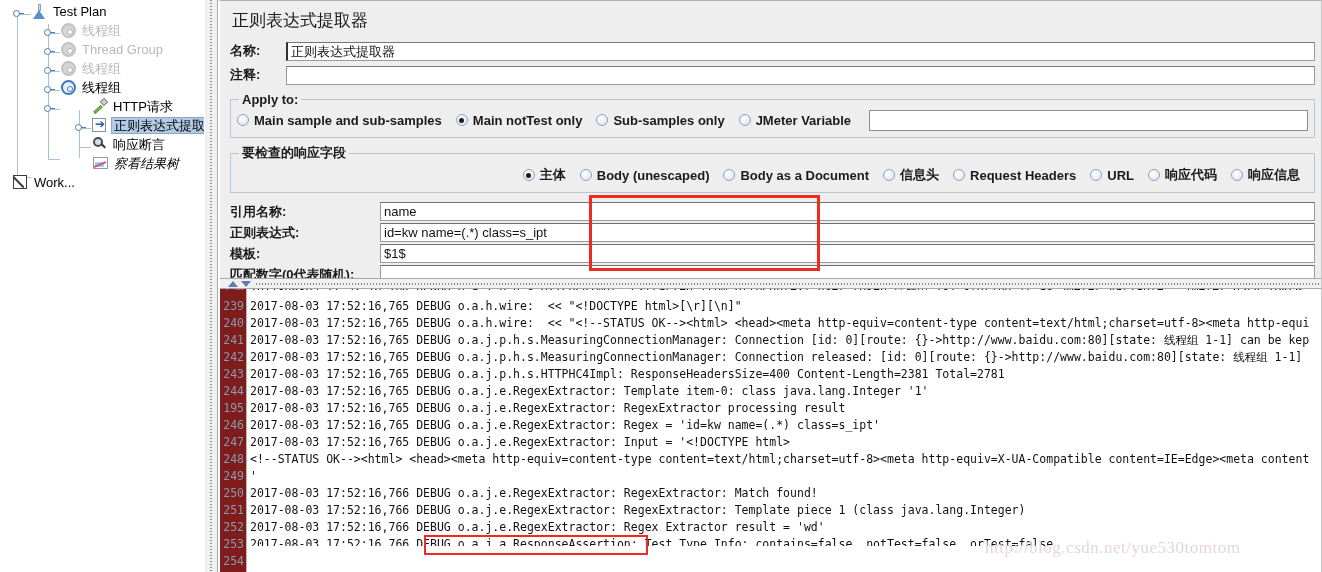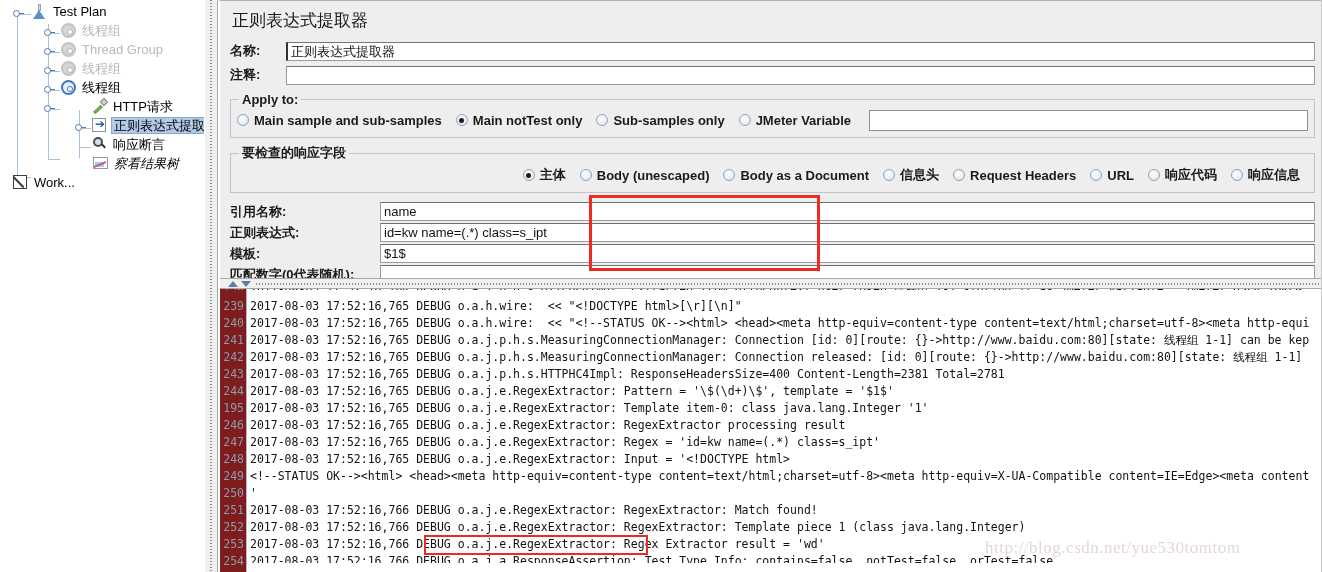--- a/index.html
+++ b/index.html
@@ -607,21 +607,20 @@
         <div class="gl">254</div>
         <div class="gl last-clip">255</div>
       </div>
       <div id="log-lines">
         <div class="ll first-clip">2017-08-03 17:52:16,764 DEBUG o.a.j.p.h.s.HTTPHC4Impl: Extracted from HttpContext user token:线程组 1-1 storing it as JMeter variable:__jmeter.USER_TOKEN__</div>
         <div class="ll">2017-08-03 17:52:16,765 DEBUG o.a.h.wire:  &lt;&lt; "&lt;!DOCTYPE html&gt;[\r][\n]"</div>
         <div class="ll">2017-08-03 17:52:16,765 DEBUG o.a.h.wire:  &lt;&lt; "&lt;!--STATUS OK--&gt;&lt;html&gt; &lt;head&gt;&lt;meta http-equiv=content-type content=text/html;charset=utf-8&gt;&lt;meta http-equi</div>
         <div class="ll">2017-08-03 17:52:16,765 DEBUG o.a.j.p.h.s.MeasuringConnectionManager: Connection [id: 0][route: {}-&gt;http://www.baidu.com:80][state: 线程组 1-1] can be kep</div>
         <div class="ll">2017-08-03 17:52:16,765 DEBUG o.a.j.p.h.s.MeasuringConnectionManager: Connection released: [id: 0][route: {}-&gt;http://www.baidu.com:80][state: 线程组 1-1]</div>
         <div class="ll">2017-08-03 17:52:16,765 DEBUG o.a.j.p.h.s.HTTPHC4Impl: ResponseHeadersSize=400 Content-Length=2381 Total=2781</div>
-        <div class="ll">2017-08-03 17:52:16,765 DEBUG o.a.j.e.RegexExtractor: Pattern = '\$(\d+)\$', template = '$1$'</div>
         <div class="ll">2017-08-03 17:52:16,765 DEBUG o.a.j.e.RegexExtractor: Template item-0: class java.lang.Integer '1'</div>
         <div class="ll">2017-08-03 17:52:16,765 DEBUG o.a.j.e.RegexExtractor: RegexExtractor processing result</div>
         <div class="ll">2017-08-03 17:52:16,765 DEBUG o.a.j.e.RegexExtractor: Regex = 'id=kw name=(.*) class=s_ipt'</div>
         <div class="ll">2017-08-03 17:52:16,765 DEBUG o.a.j.e.RegexExtractor: Input = '&lt;!DOCTYPE html&gt;</div>
         <div class="ll">&lt;!--STATUS OK--&gt;&lt;html&gt; &lt;head&gt;&lt;meta http-equiv=content-type content=text/html;charset=utf-8&gt;&lt;meta http-equiv=X-UA-Compatible content=IE=Edge&gt;&lt;meta content</div>
         <div class="ll">'</div>
         <div class="ll">2017-08-03 17:52:16,766 DEBUG o.a.j.e.RegexExtractor: RegexExtractor: Match found!</div>
         <div class="ll">2017-08-03 17:52:16,766 DEBUG o.a.j.e.RegexExtractor: RegexExtractor: Template piece 1 (class java.lang.Integer)</div>
         <div class="ll">2017-08-03 17:52:16,766 DEBUG o.a.j.e.RegexExtractor: Regex Extractor result = 'wd'</div>
         <div class="ll last-clip">2017-08-03 17:52:16,766 DEBUG o.a.j.a.ResponseAssertion: Test Type Info: contains=false, notTest=false, orTest=false</div>

